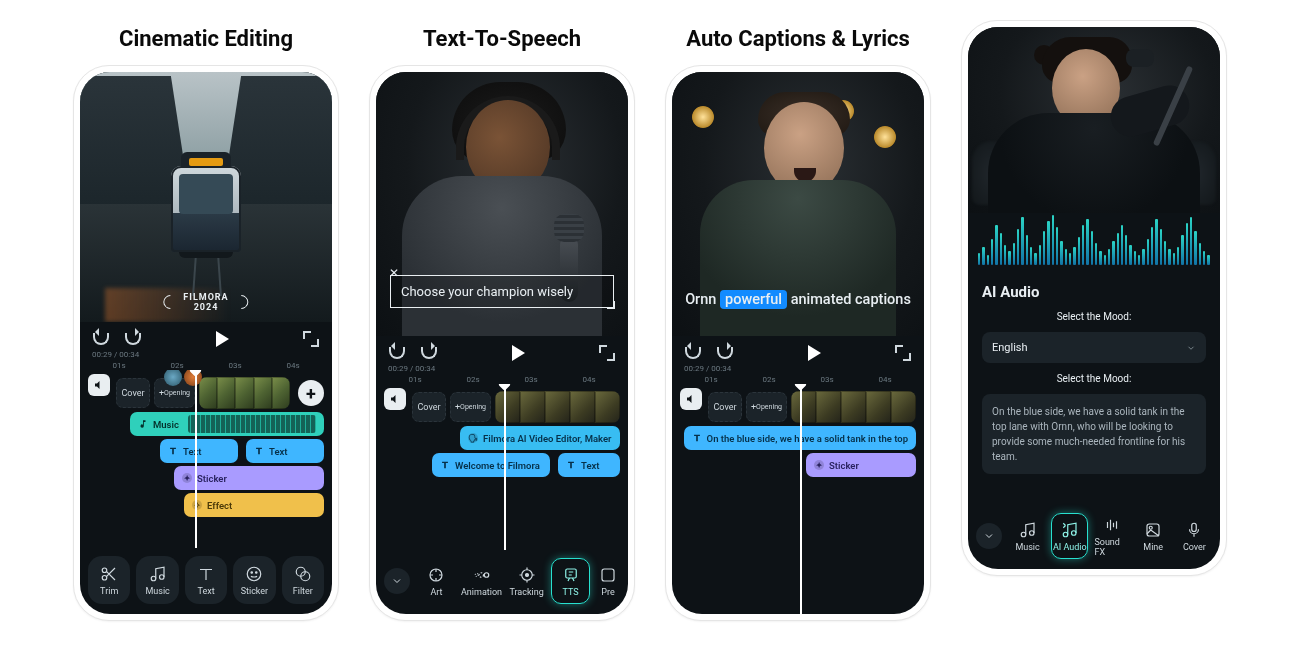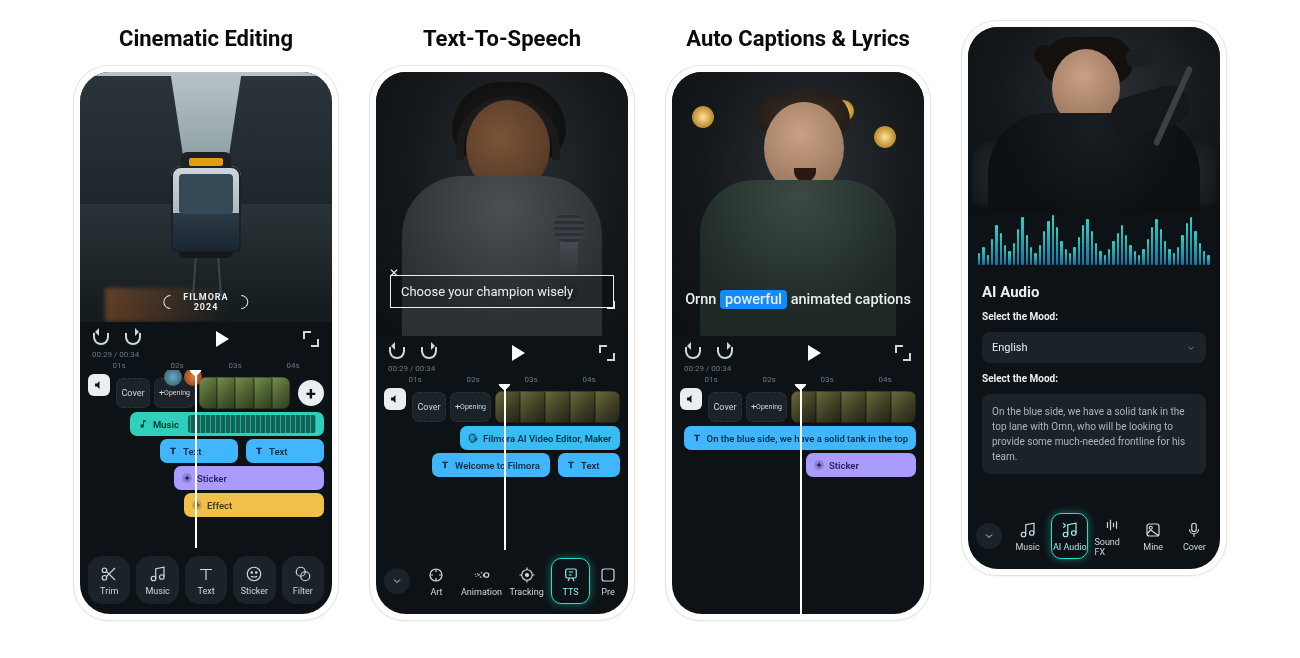--- a/index.html
+++ b/index.html
@@ -108,21 +108,21 @@
   .tb{flex:1;display:flex;flex-direction:column;align-items:center;justify-content:center;gap:3px;font-size:9px;color:#cfd8de;border-radius:10px;height:46px;}
   .tb.active{border:1.5px solid #28e0cf;box-shadow:0 0 8px rgba(40,224,207,.45);color:#8ef3e8;align-items:center;}
   .tb svg{width:18px;height:18px;stroke:#cfd8de;fill:none;stroke-width:1.6;}
   .tb.active svg{stroke:#8ef3e8;}
   .expand{width:26px;height:26px;min-width:26px;border-radius:50%;background:#1b2329;display:flex;align-items:center;justify-content:center;margin-right:2px;}
   .expand svg{width:12px;height:12px;stroke:#cfd8de;fill:none;stroke-width:2;}
 
   
   .p4content{padding:10px 14px 4px;display:flex;flex-direction:column;gap:10px;}
   .p4title{font-size:15px;font-weight:700;}
-  .lbl{font-size:10px;font-weight:700;}
+  .lbl{font-size:10px;font-weight:400;text-align:center;}
   .select{background:#1b2329;border-radius:8px;padding:9px 10px;font-size:11px;display:flex;justify-content:space-between;align-items:center;}
   .select svg{width:10px;height:10px;stroke:#8a969e;fill:none;stroke-width:2;}
   .desc{background:#1b2329;border-radius:8px;padding:10px;font-size:10px;line-height:1.5;color:#aab5bd;}
   .timecode{font-size:8px;color:#6b7880;padding-left:12px;margin-top:-2px;}
 
   .music-wave{height:18px;width:100%;background:repeating-linear-gradient(90deg,#0f4f45 0 2px,#1aa892 2px 3px,#0f4f45 3px 5px);opacity:.85;border-radius:3px;}
 
 </style>
 </head>
 <body>

